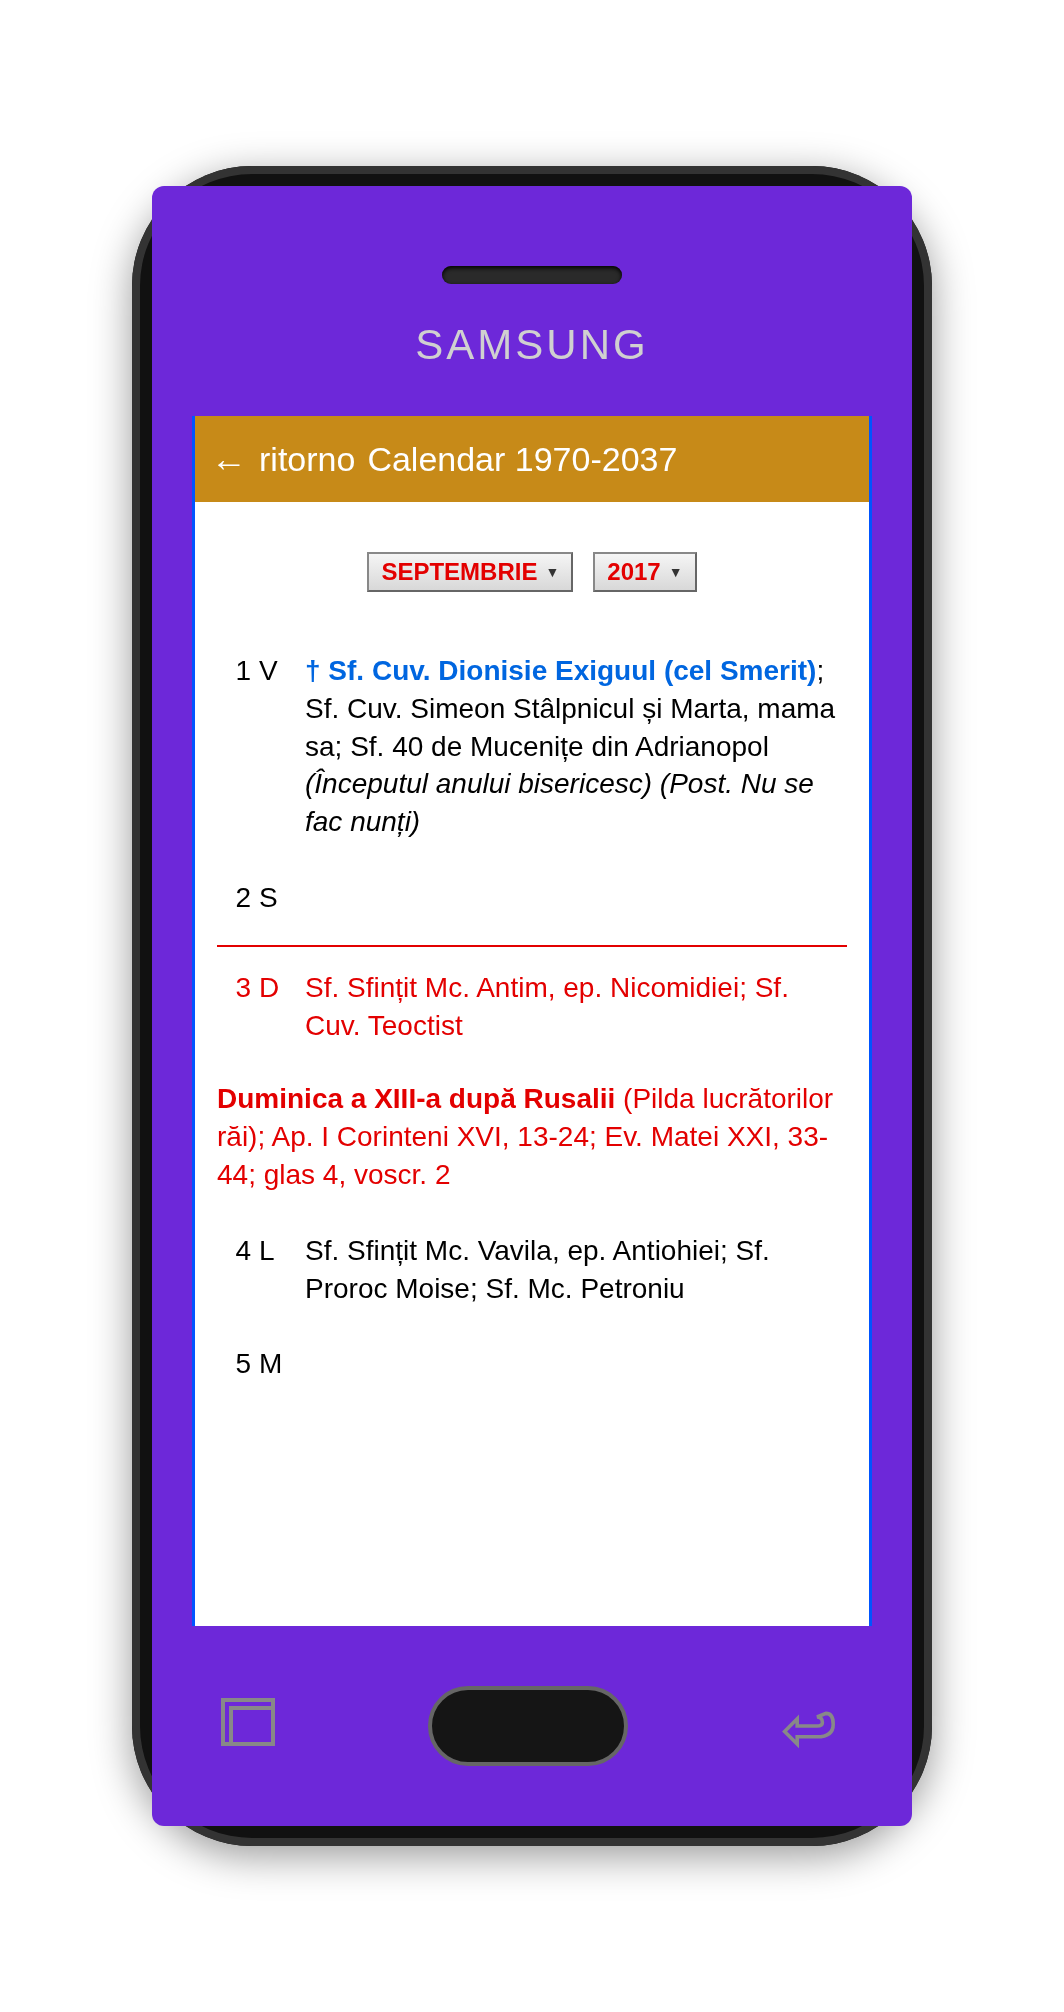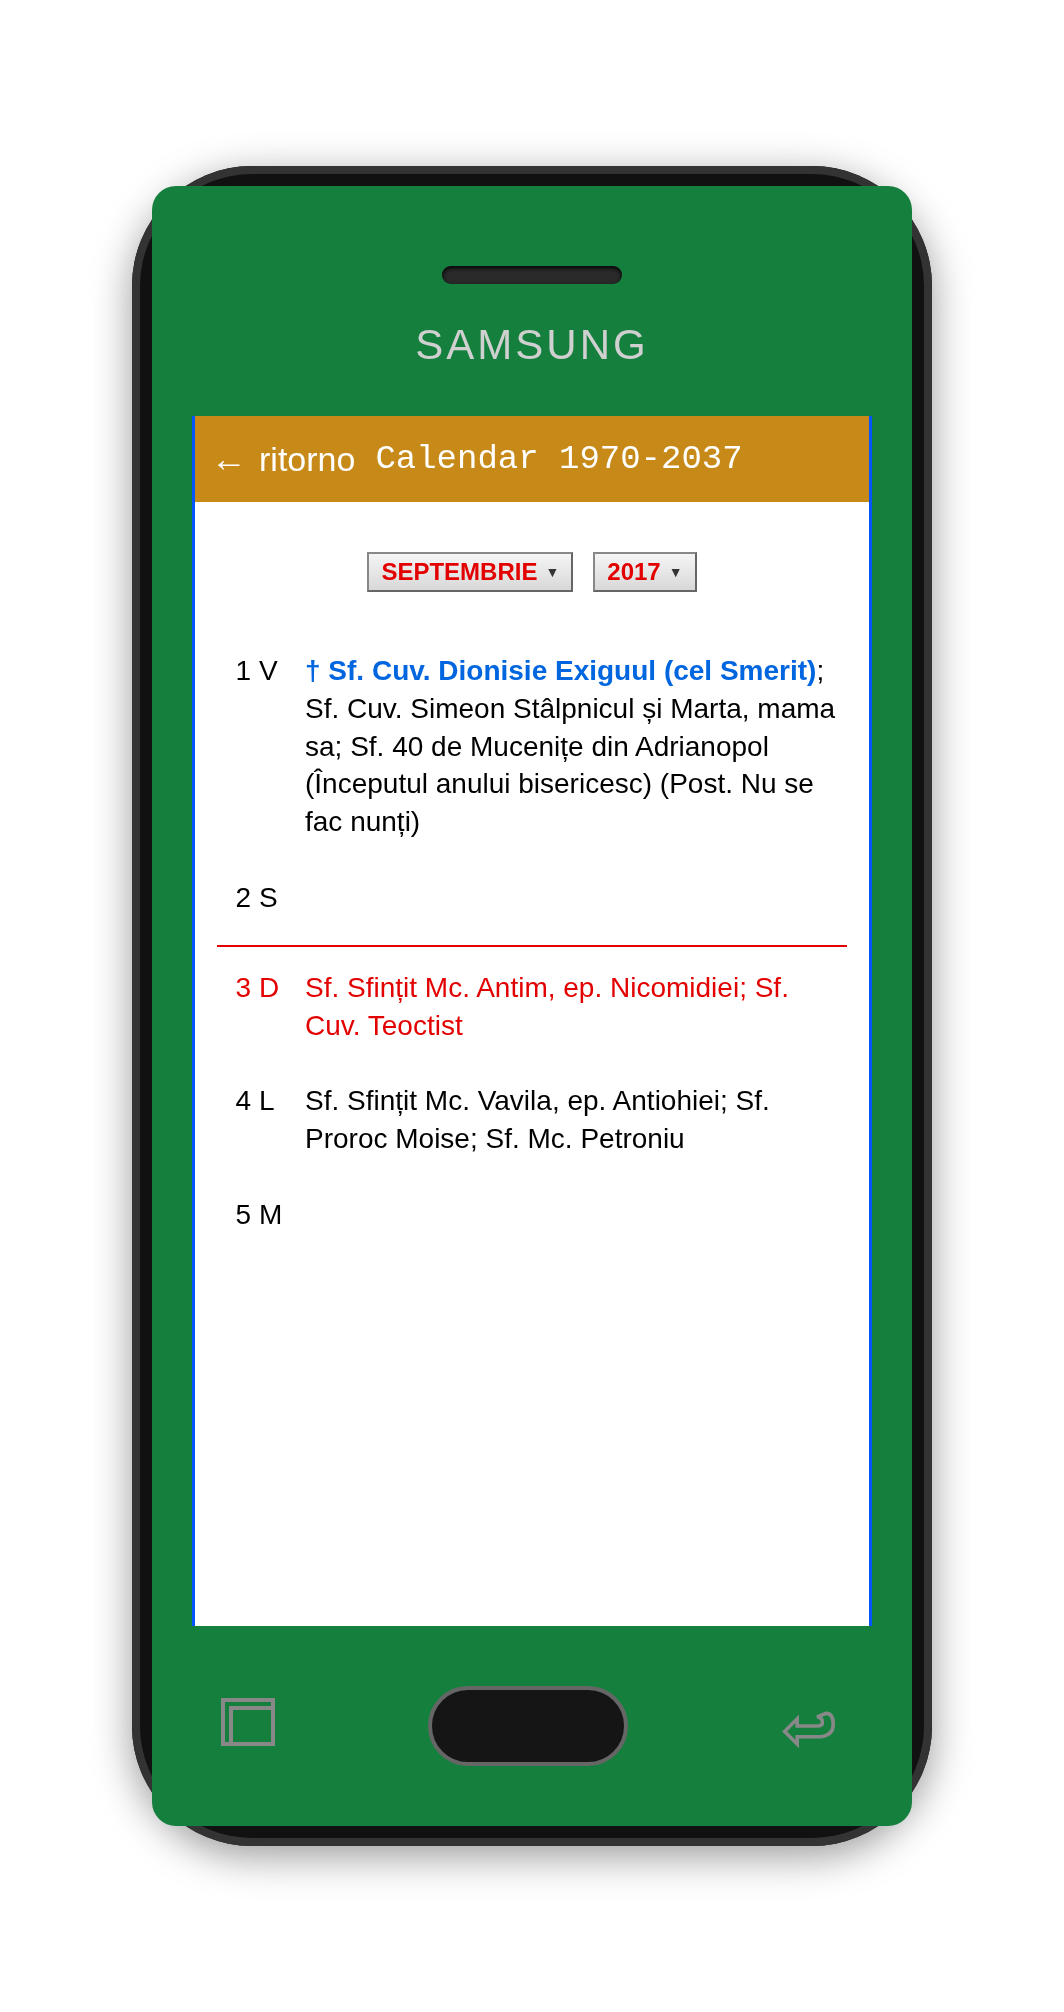--- a/index.html
+++ b/index.html
@@ -17,22 +17,22 @@
     height: 1680px;
     background: #111;
     border-radius: 120px;
     padding: 20px;
     position: relative;
     box-shadow: 0 0 0 8px #333 inset, 0 10px 40px rgba(0,0,0,0.4);
   }
   .device-inner {
     width: 100%;
     height: 100%;
-    background: #15803d;
-    border-radius: 24px;
+    background: #6d28d9;
+    border-radius: 12px;
     position: relative;
     overflow: hidden;
   }
   .speaker {
     position: absolute;
     top: 80px;
     left: 50%;
     transform: translateX(-50%);
     width: 180px;
     height: 18px;
@@ -70,23 +70,21 @@
     align-items: center;
     padding: 0 16px;
     gap: 12px;
     font-size: 34px;
   }
   .back-arrow {
     font-size: 36px;
     line-height: 1;
   }
   .appbar-title {
-    margin-left: 8px;
     font-size: 34px;
-    font-family: Liberation Mono, monospace;
   }
   .selectors {
     display: flex;
     justify-content: center;
     gap: 20px;
     padding: 50px 0 40px 0;
   }
   .sel {
     background: linear-gradient(#f5f5f5,#d8d8d8);
     border: 2px solid #888;
@@ -127,21 +125,21 @@
     width: 46px;
     flex-shrink: 0;
   }
   .desc { flex: 1; }
   .highlight {
     color: #0066e0;
     font-weight: bold;
     margin-top: 30px;
   }
   .cross { color: #0066e0; font-weight: bold; }
-  .italic { }
+  .italic { font-style: italic; }
   .sunday-block {
     border-top: 2px solid #e30000;
     padding-top: 12px;
   }
   .sunday-note {
     color: #e30000;
     font-size: 28px;
     line-height: 1.35;
     padding: 8px 0 28px 0;
   }
@@ -222,20 +220,23 @@
           <div class="daynum">2</div>
           <div class="dayletter">S</div>
         </div>
 
         <div class="sunday-block">
           <div class="row row-red">
             <div class="daynum">3</div>
             <div class="dayletter">D</div>
             <div class="desc">Sf. Sfințit Mc. Antim, ep. Nicomidiei; Sf. Cuv. Teoctist</div>
           </div>
+          <div class="sunday-note">
+            <b>Duminica a XIII-a după Rusalii</b><span> (Pilda lucrătorilor răi); Ap. I Corinteni XVI, 13-24; Ev. Matei XXI, 33-44; glas 4, voscr. 2</span>
+          </div>
         </div>
 
         <div class="row">
           <div class="daynum">4</div>
           <div class="dayletter">L</div>
           <div class="desc">Sf. Sfințit Mc. Vavila, ep. Antiohiei; Sf. Proroc Moise; Sf. Mc. Petroniu</div>
         </div>
 
         <div class="row">
           <div class="daynum">5</div>

